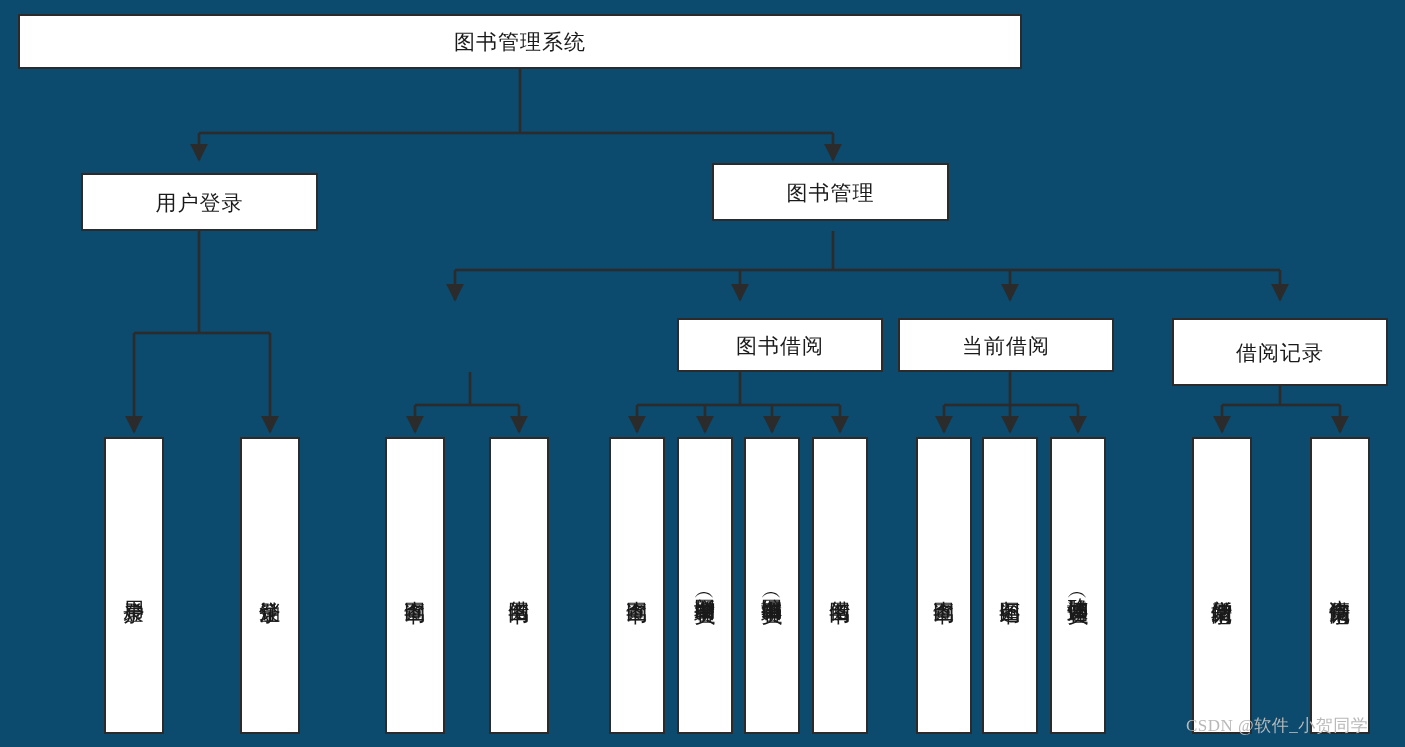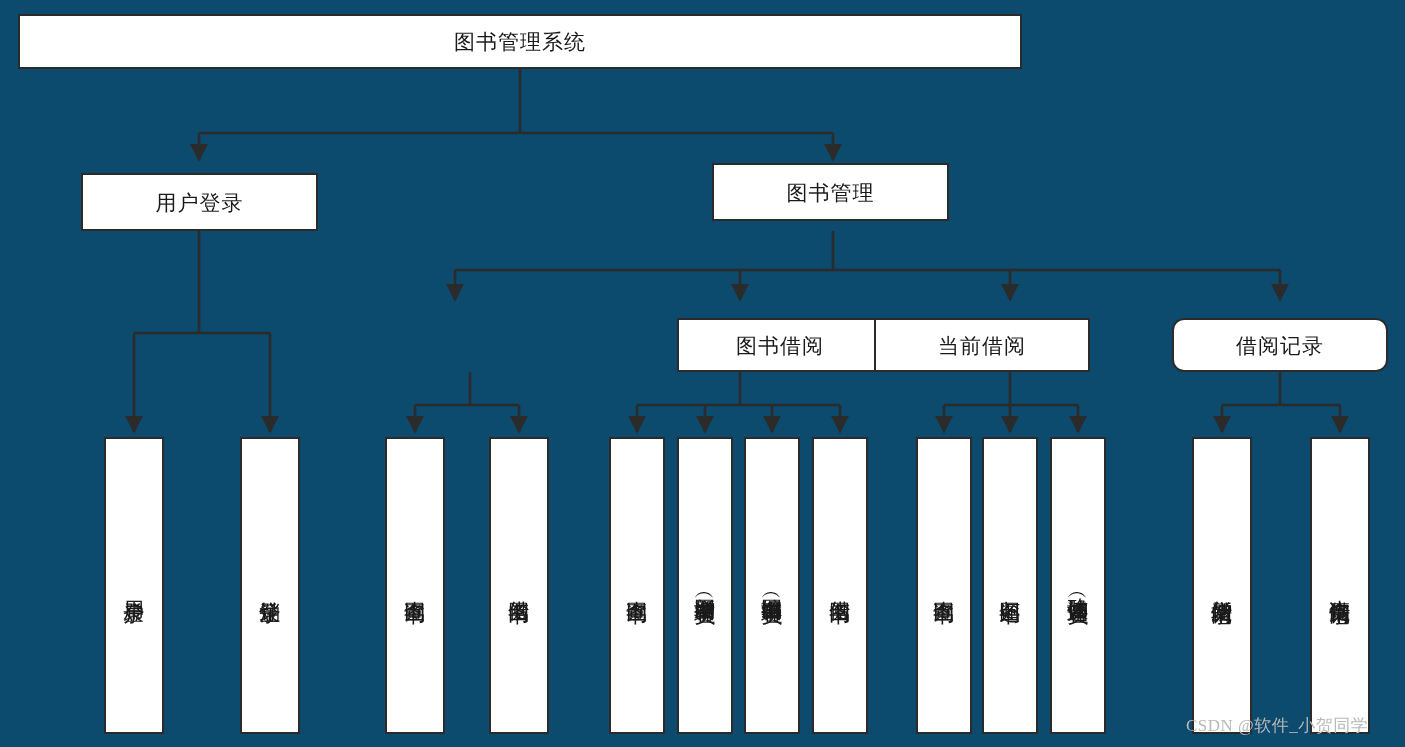--- a/index.html
+++ b/index.html
@@ -127,24 +127,24 @@
   <div class="node horiz" style="left:81px; top:173px; width:237px; height:58px;">
     <span>用户登录</span>
   </div>
   <div class="node horiz" style="left:712px; top:163px; width:237px; height:58px;">
     <span>图书管理</span>
   </div>
 
   <div class="node horiz" style="left:637px; top:318px; width:206px; height:54px;margin-left:40px;">
     <span>图书借阅</span>
   </div>
-  <div class="node horiz" style="left:874px; top:318px; width:216px; height:54px;">
+  <div class="node horiz" style="left:898px; top:318px; width:216px; height:54px;">
     <span>当前借阅</span>
   </div>
-  <div class="node horiz" style="left:1172px; top:318px; width:216px; height:54px;border-radius:12px;">
+  <div class="node horiz" style="left:1172px; top:318px; width:216px; height:68px;">
     <span>借阅记录</span>
   </div>
 
   <div class="node vert" style="left:104px; top:437px; width:60px; height:297px;">
     <span class="vtext">用户登录</span>
   </div>
   <div class="node vert" style="left:240px; top:437px; width:60px; height:297px;">
     <span class="vtext">注销登录</span>
   </div>
 

